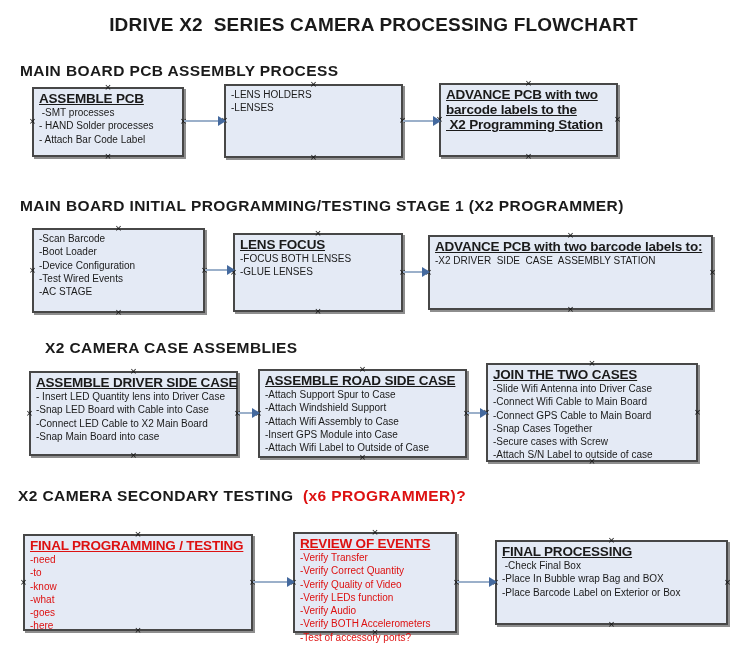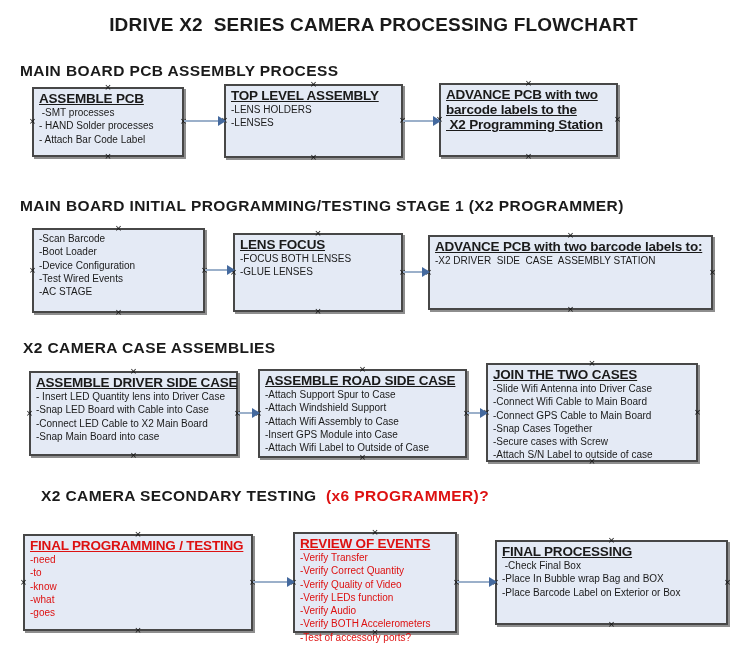--- a/index.html
+++ b/index.html
@@ -65,21 +65,20 @@
     <div class="item"> -SMT processes</div>
     <div class="item">- HAND Solder processes</div>
     <div class="item">- Attach Bar Code Label</div>
   </div>
 
   <div class="box" style="left:224px;top:84px;width:179px;height:74px">
     <i class="h ht">×</i>
       <i class="h hb">×</i>
       <i class="h hl">×</i>
       <i class="h hr">×</i>
-    <div class="box-title">TOP LEVEL ASSEMBLY</div>
     <div class="item">-LENS HOLDERS</div>
     <div class="item">-LENSES</div>
   </div>
 
   <div class="box" style="left:439px;top:83px;width:179px;height:74px">
     <i class="h ht">×</i>
       <i class="h hb">×</i>
       <i class="h hl">×</i>
       <i class="h hr">×</i>
     <div class="box-title">ADVANCE PCB with two
@@ -127,21 +126,21 @@
     <div class="item">-X2 DRIVER  SIDE  CASE  ASSEMBLY STATION</div>
   </div>
 
   <div class="arrow" style="left:205px;top:269px;width:28px">
       <span class="head"></span>
     </div>
   <div class="arrow" style="left:403px;top:271px;width:25px">
       <span class="head"></span>
     </div>
 
-  <div class="section-heading" style="left:23px;top:339px">X2 CAMERA CASE ASSEMBLIES</div>
+  <div class="section-heading" style="left:45px;top:339px">X2 CAMERA CASE ASSEMBLIES</div>
 
   <div class="box" style="left:29px;top:371px;width:209px;height:85px">
     <i class="h ht">×</i>
       <i class="h hb">×</i>
       <i class="h hl">×</i>
       <i class="h hr">×</i>
     <div class="box-title">ASSEMBLE DRIVER SIDE CASE</div>
     <div class="item">- Insert LED Quantity lens into Driver Case</div>
     <div class="item">-Snap LED Board with Cable into Case</div>
     <div class="item">-Connect LED Cable to X2 Main Board</div>
@@ -175,33 +174,34 @@
     <div class="item">-Attach S/N Label to outside of case</div>
   </div>
 
   <div class="arrow" style="left:238px;top:412px;width:20px">
       <span class="head"></span>
     </div>
   <div class="arrow" style="left:467px;top:412px;width:19px">
       <span class="head"></span>
     </div>
 
-  <div class="section-heading" style="left:41px;top:487px"><span>X2 CAMERA SECONDARY TESTING  </span><span class="red">(x6 PROGRAMMER)?</span></div>
+  <div class="section-heading" style="left:18px;top:487px"><span>X2 CAMERA SECONDARY TESTING  </span><span class="red">(x6 PROGRAMMER)?</span></div>
 
   <div class="box red-text" style="left:23px;top:534px;width:230px;height:97px">
     <i class="h ht">×</i>
       <i class="h hb">×</i>
       <i class="h hl">×</i>
       <i class="h hr">×</i>
     <div class="box-title">FINAL PROGRAMMING / TESTING</div>
     <div class="item">-need</div>
     <div class="item">-to</div>
     <div class="item">-know</div>
     <div class="item">-what</div>
     <div class="item">-goes</div>
+    <div class="item">-here</div>
   </div>
 
   <div class="box red-text" style="left:293px;top:532px;width:164px;height:101px">
     <i class="h ht">×</i>
       <i class="h hb">×</i>
       <i class="h hl">×</i>
       <i class="h hr">×</i>
     <div class="box-title">REVIEW OF EVENTS</div>
     <div class="item">-Verify Transfer</div>
     <div class="item">-Verify Correct Quantity</div>

